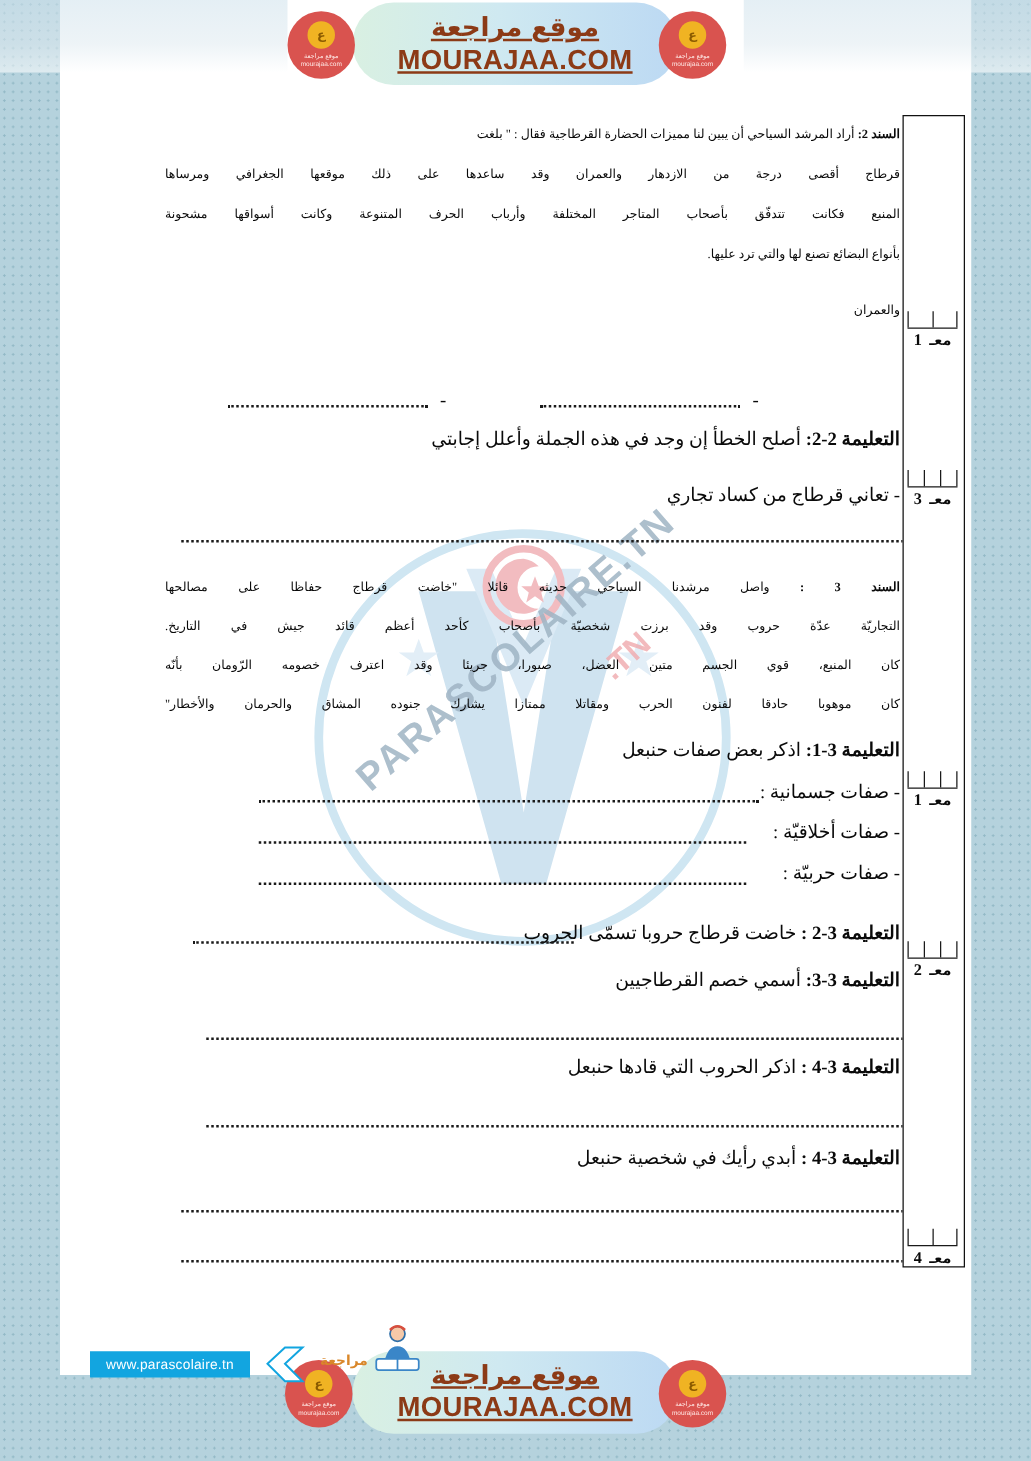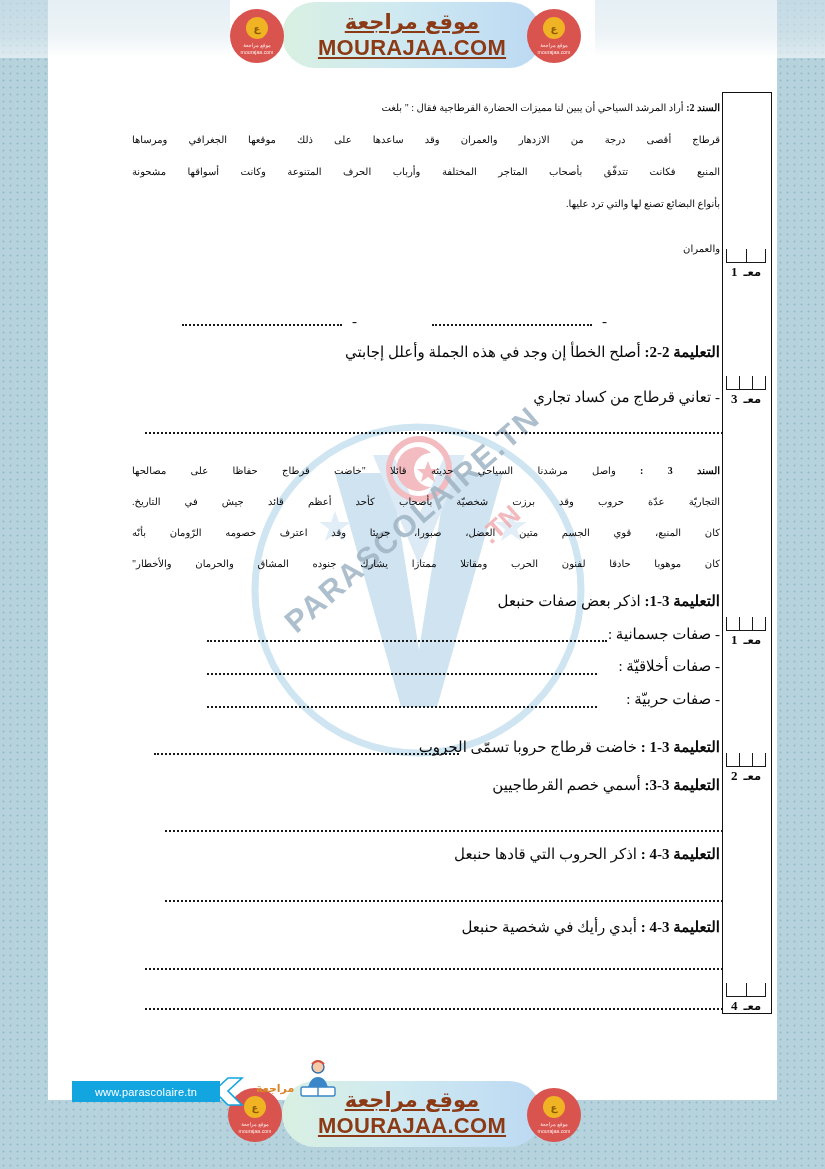--- a/index.html
+++ b/index.html
@@ -167,21 +167,21 @@
     display:flex; flex-direction:column;
     align-items:center; justify-content:center;
     gap:1px;
   }
   #ftr-logo-left  { position:absolute; left: 228px; top: 28px; }
   #ftr-logo-right { position:absolute; left: 527px; top: 28px; }
 
   #para-tag {
     position:absolute;
     left: 72px; top: 1081px;
-    width: 148px; height: 21px;
+    width: 128px; height: 21px;
     background: #12a5e0;
     display:flex; align-items:center; justify-content:center;
     z-index: 11;
   }
   #para-tag span {
     font-family: "Liberation Sans", sans-serif;
     font-size: 11px;
     color: #ffffff;
     direction: ltr;
     letter-spacing: .2px;
@@ -360,21 +360,21 @@
   <div class="line" style="right:57px; top:625px;">- صفات جسمانية :</div>
   <div class="dots" style="right:170px; top:640px; width:400px;"></div>
 
   <div class="line" style="right:57px; top:657px;">- صفات أخلاقيّة :</div>
   <div class="dots" style="right:180px; top:673px; width:390px;"></div>
 
   <div class="line" style="right:57px; top:690px;">- صفات حربيّة :</div>
   <div class="dots" style="right:180px; top:706px; width:390px;"></div>
 
   <div class="line" style="right:57px; top:738px;">
-    <span class="lbl">التعليمة 3-1 :</span>
+    <span class="lbl">التعليمة 3-2 :</span>
     <span>خاضت قرطاج حروبا تسمّى الحروب</span>
   </div>
   <div class="dots" style="right:318px; top:753px; width:305px;"></div>
 
   <div class="line" style="right:57px; top:776px;">
     <span class="lbl">التعليمة 3-3:</span>
     <span>أسمي خصم القرطاجيين</span>
   </div>
   <div class="dots" style="right:42px; top:830px; width:570px;"></div>
 

